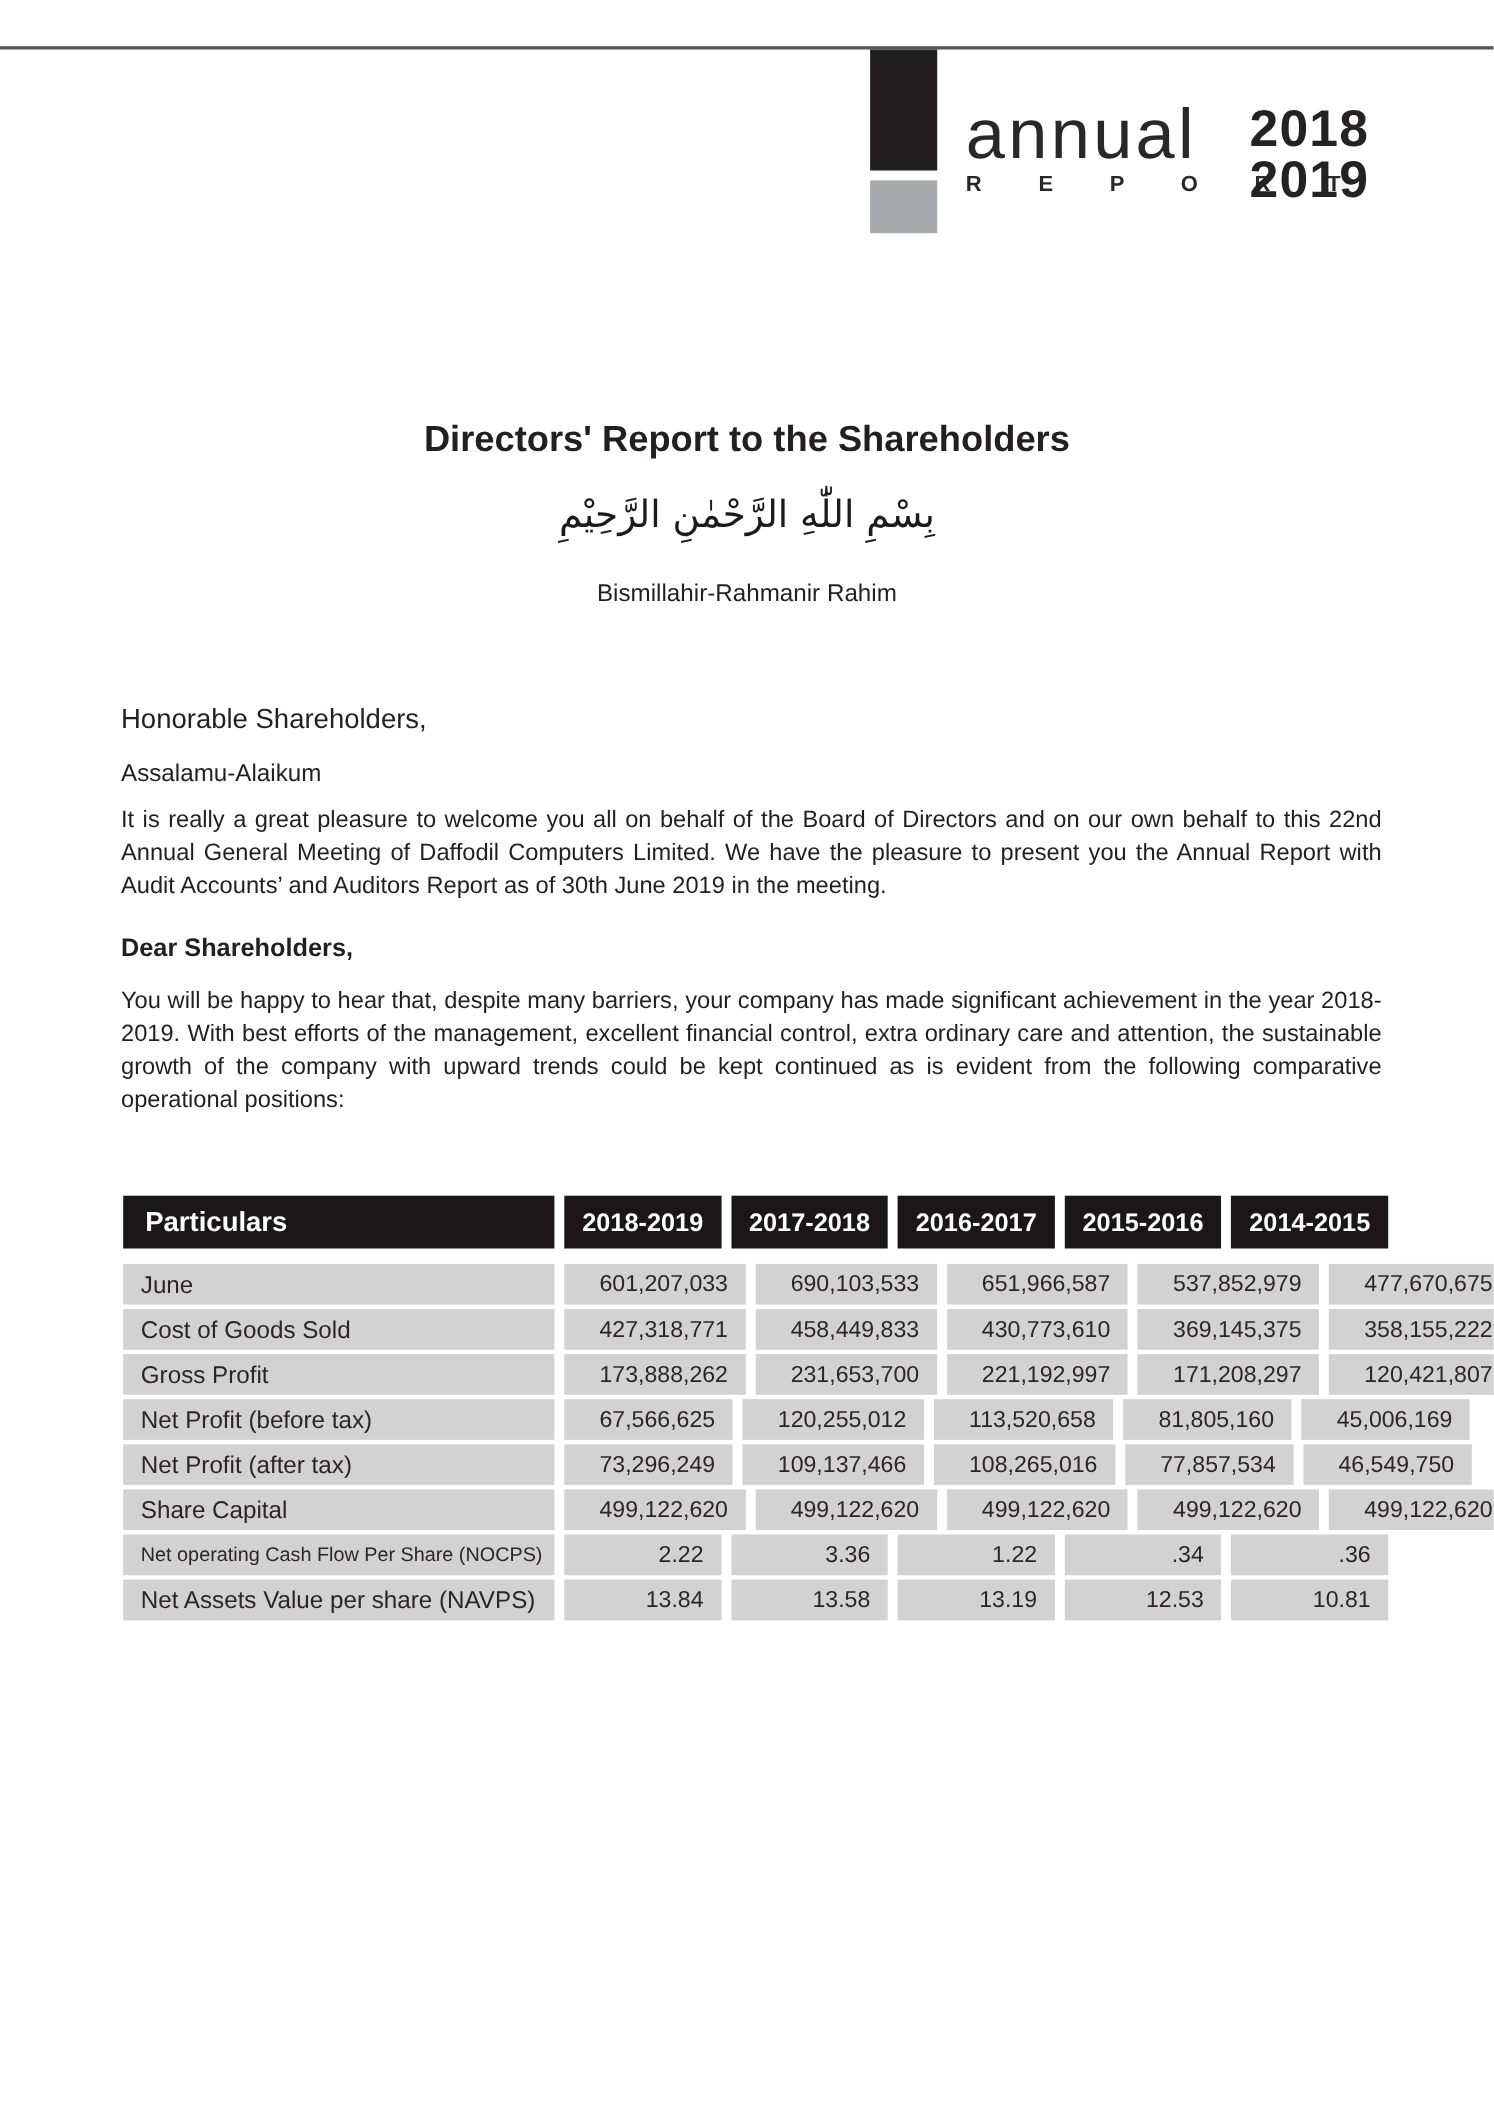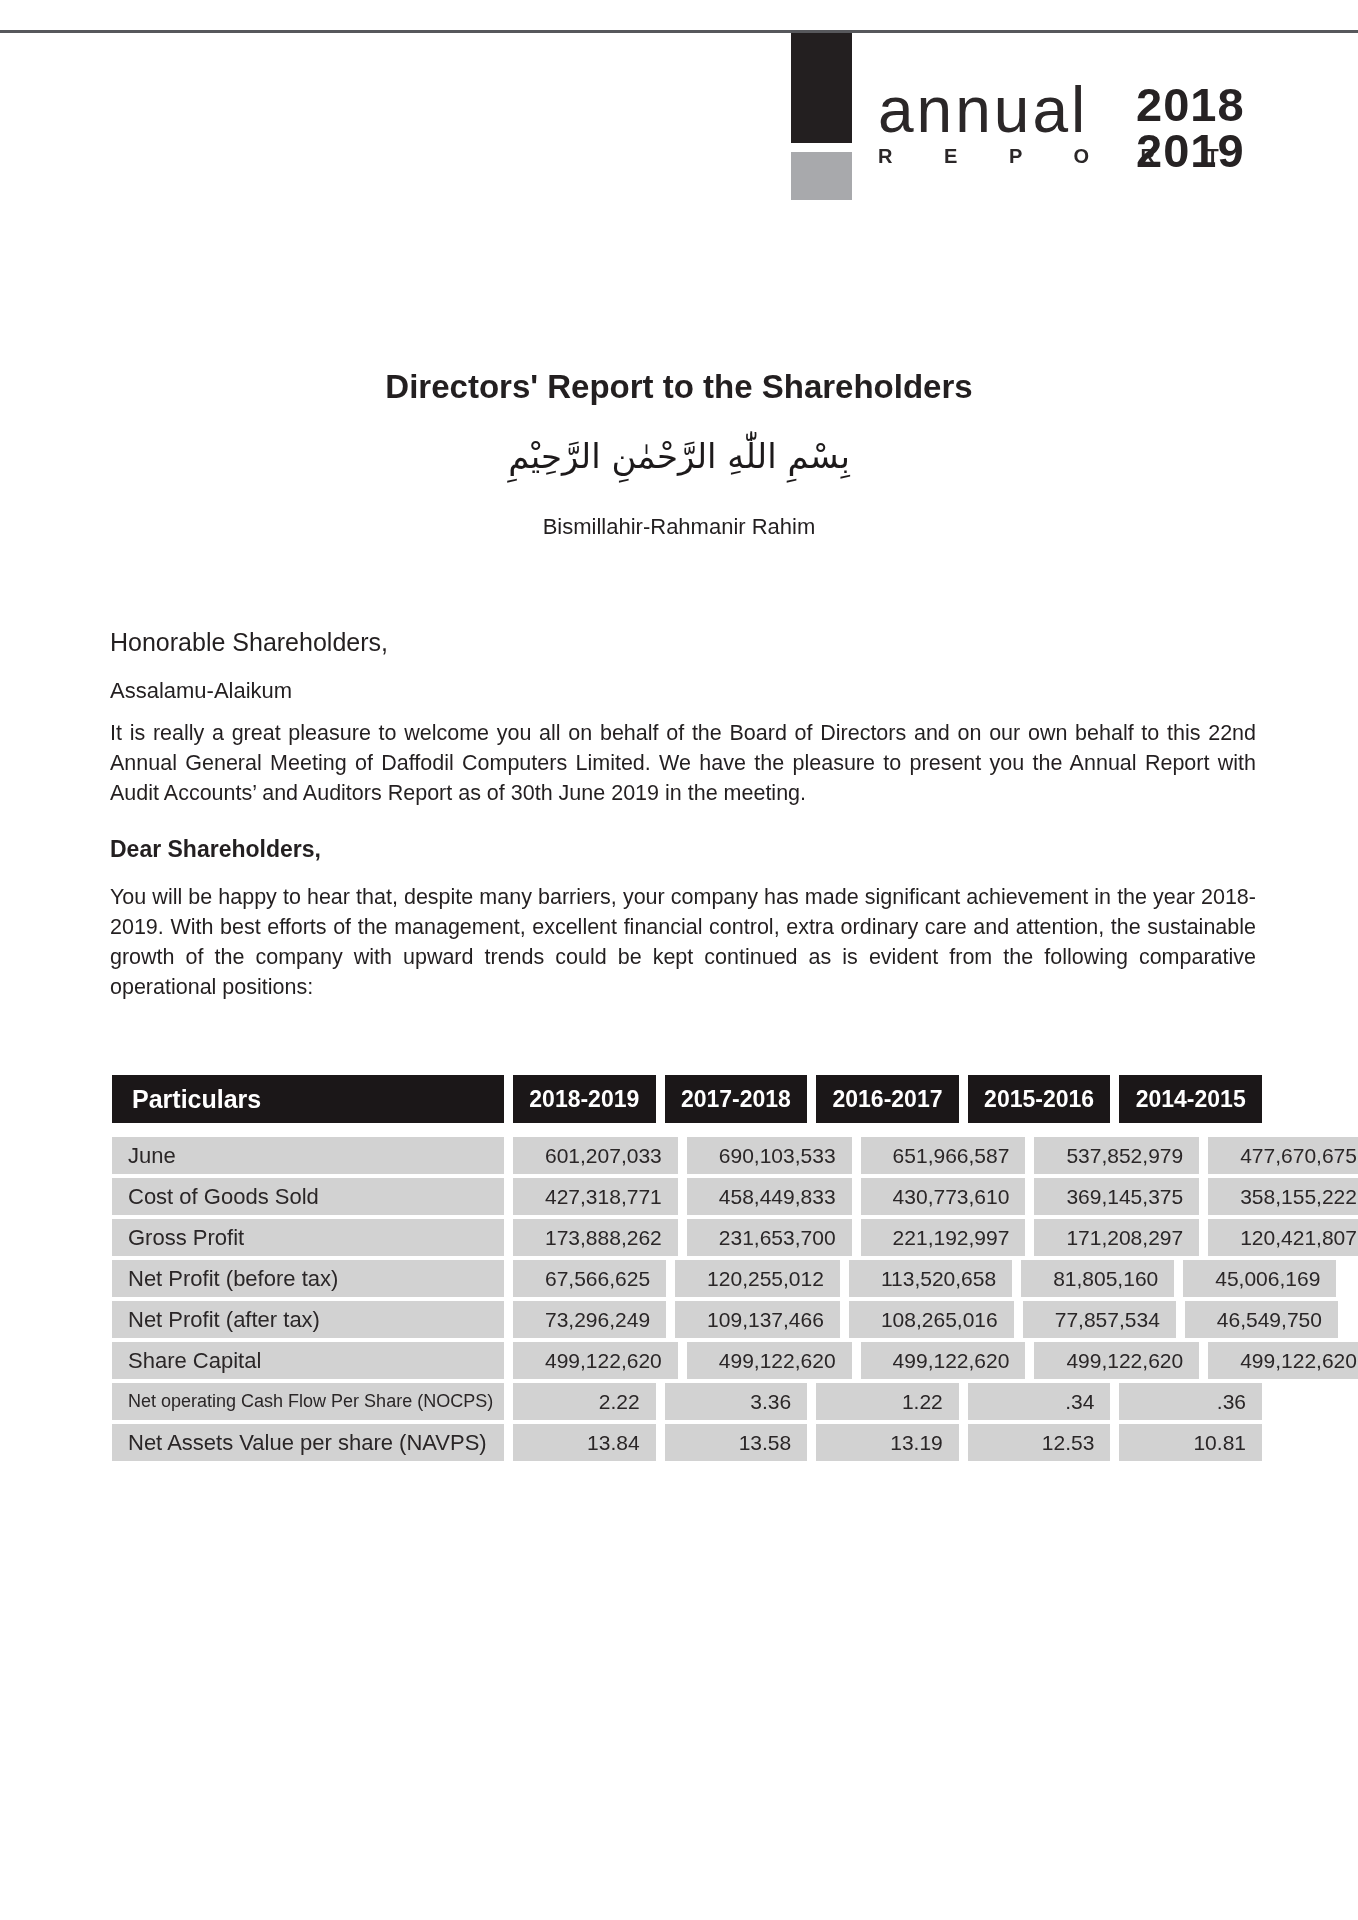--- a/index.html
+++ b/index.html
@@ -1,17 +1,17 @@
 <!DOCTYPE html>
 <html style="--table-header-bg: #1b1718; --table-row-bg: #d2d2d2; --footer-band: #cbcbcb; --brand-dark: #231f20;"><head>
 <meta charset="utf-8">
 <style>
   html,body { margin:0; padding:0; background:#ffffff; }
   .page {
-    position:relative; width:1358px; height:1464px; margin:0 auto;
+    position:relative; width:1358px; height:1464px; margin:12px auto;
     background:#ffffff; overflow:hidden;
     font-family:"Liberation Sans", sans-serif; color:#231f20;
   }
   
   .top-rule { position:absolute; left:0; top:30px; width:100%; height:3px; background:#57585c; }
   .logo-black { position:absolute; left:791px; top:33px; width:61px; height:110px; background:var(--brand-dark,#231f20); }
   .logo-gray  { position:absolute; left:791px; top:152px; width:61px; height:48px; background:#a8a9ac; }
   .brand { position:absolute; left:878px; top:78px; }
   .brand-annual { font-size:64px; line-height:1; letter-spacing:3px; font-weight:400; color:#2b2728; }
   .brand-report { font-size:20px; font-weight:700; letter-spacing:23px; margin-top:3px; color:#2b2728; white-space:nowrap; }

